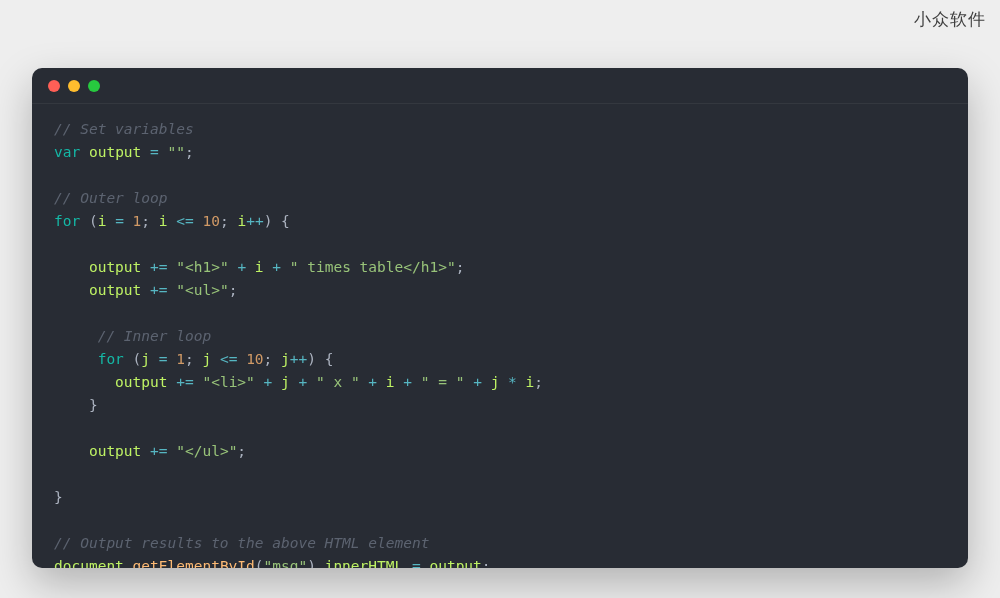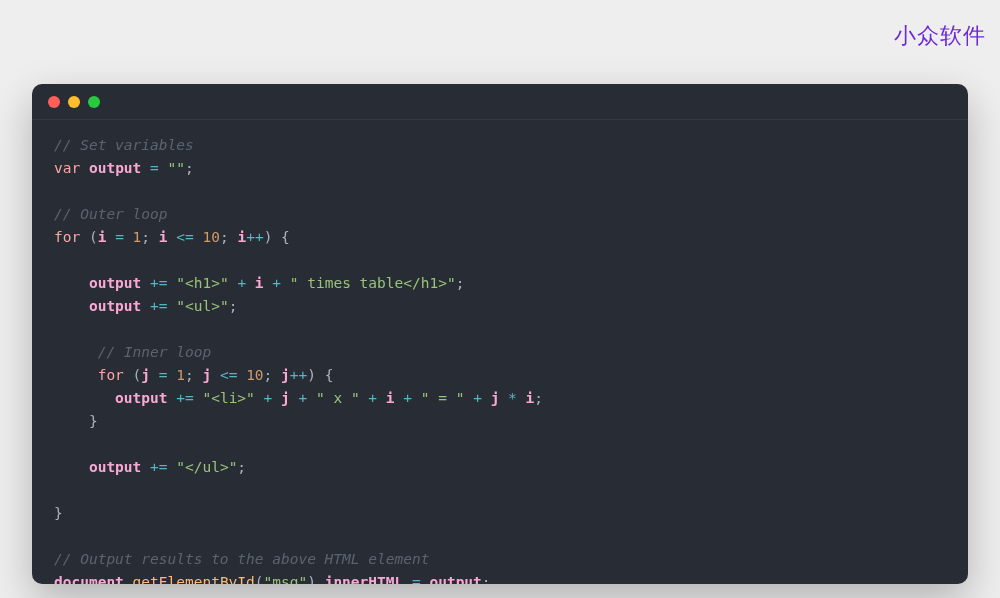--- a/index.html
+++ b/index.html
@@ -6,30 +6,30 @@
   body {
     background: #eeeeee;
     width: 1000px;
     height: 598px;
     font-family: -apple-system, BlinkMacSystemFont, "Segoe UI", sans-serif;
     position: relative;
     overflow: hidden;
   }
   .watermark {
     position: absolute;
-    top: 21px;
+    top: 8px;
     right: 14px;
-    color: #6d28d9;
-    font-size: 22px;
+    color: #404040;
+    font-size: 17px;
     letter-spacing: 1px;
   }
   .window {
     position: absolute;
     left: 32px;
-    top: 84px;
+    top: 68px;
     width: 936px;
     height: 500px;
     background: #282c34;
     border-radius: 10px;
     box-shadow: 0 16px 40px rgba(0,0,0,0.25);
     overflow: hidden;
   }
   .titlebar {
     height: 36px;
     display: flex;
@@ -46,22 +46,22 @@
   .traffic.green { background: #27c93f; }
   .code {
     padding: 14px 22px;
     font-family: "Menlo", "Consolas", "DejaVu Sans Mono", monospace;
     font-size: 14.5px;
     line-height: 23px;
     color: #abb2bf;
     white-space: pre;
   }
   .c-cm { color: #5c6370; font-style: italic; }   
-  .c-kw { color: #fca5a5; }                         
-  .c-id { color: #f9a8d4; font-weight: bold; }                         
+  .c-kw { color: #14b8a6; }                         
+  .c-id { color: #bef264; }                         
   .c-op { color: #56b6c2; }                         
   .c-nm { color: #d19a66; }                         
   .c-st { color: #98c379; }                         
   .c-fn { color: #fdba74; }                         
   .c-pl { color: #abb2bf; }                         
 </style>
 </head>
 <body>
 
 <div class="watermark">小众软件</div>

